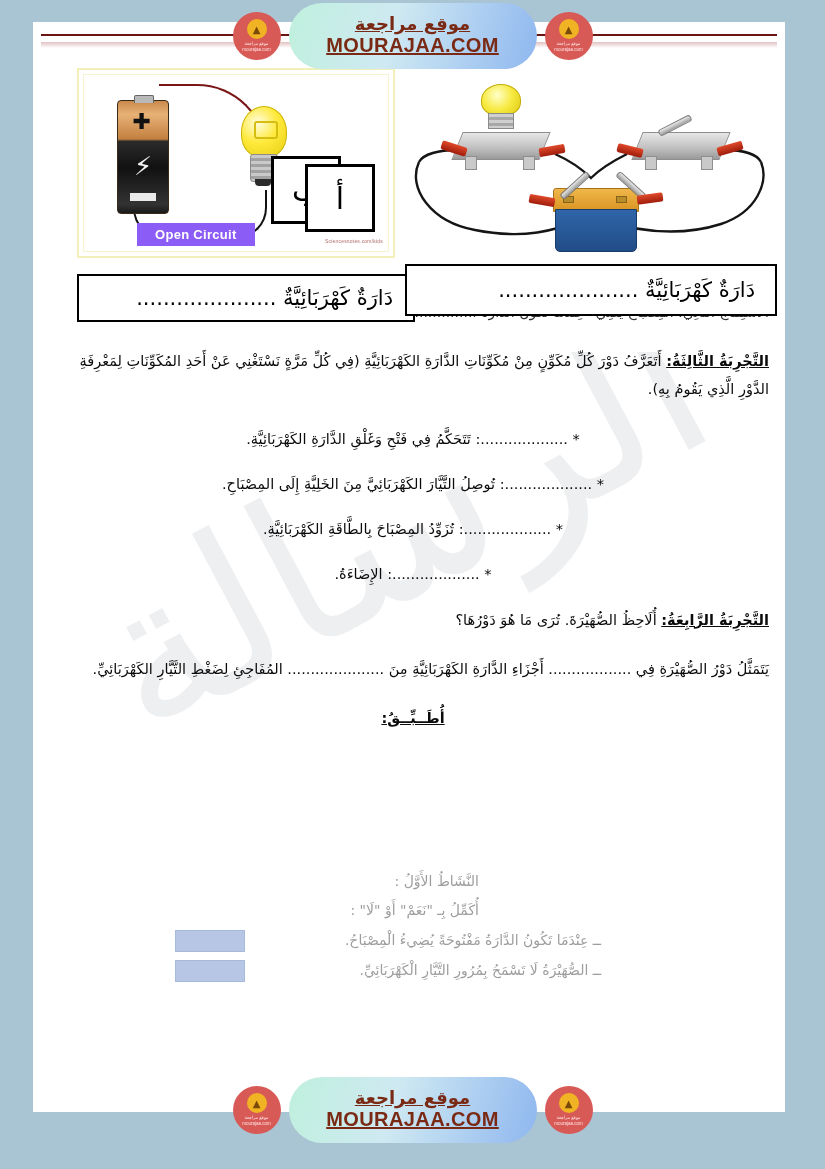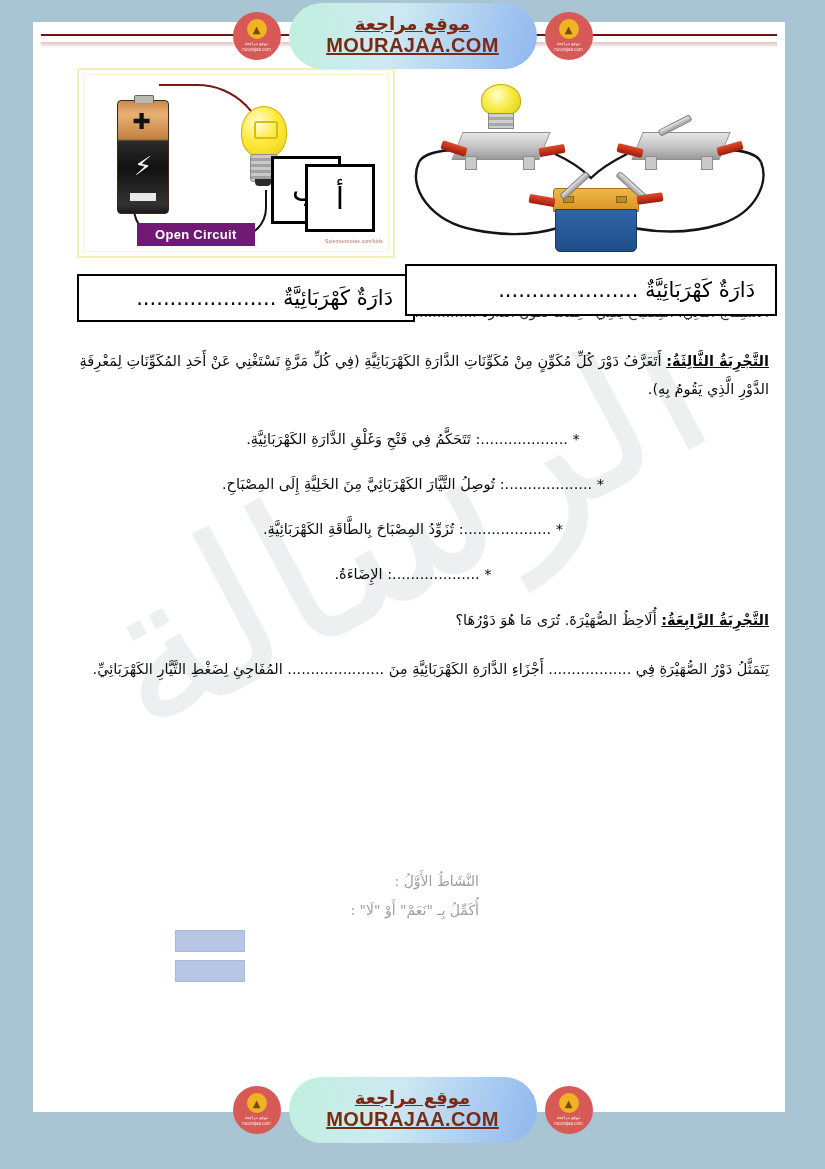--- a/index.html
+++ b/index.html
@@ -178,21 +178,21 @@
     left: 126px; top: 120px;
     width: 60px; height: 46px;
     border: 0;
     border-bottom: 2px solid #111;
     border-right: 2px solid #111;
     border-radius: 0 0 30px 0;
   }
   #open-circuit-badge {
     position: absolute;
     left: 58px; bottom: 10px;
-    background: #701a75;
+    background: #8b5cf6;
     color: #ffffff;
     font-size: 13px;
     font-weight: bold;
     padding: 4px 18px;
     letter-spacing: .3px;
     font-family: "Liberation Sans", sans-serif;
   }
   #fig-left-credit {
     position: absolute;
     right: 10px; bottom: 12px;
@@ -591,30 +591,35 @@
 
     <div class="para center" style="margin-top:16px;text-align:right;">
       <span class="heading-underline">التَّجْرِبَةُ الرَّابِعَةُ:</span><span> أُلَاحِظُ الصُّهَيْرَةَ. تُرَى مَا هُوَ دَوْرُهَا؟</span>
     </div>
 
 
     <div class="para" style="margin-top:14px;">
       <span>يَتَمَثَّلُ دَوْرُ الصُّهَيْرَةِ فِي .................. أَجْزَاءِ الدَّارَةِ الكَهْرَبَائِيَّةِ مِنَ ..................... المُفَاجِئِ لِضَغْطِ التَّيَّارِ الكَهْرَبَائِيِّ.</span>
     </div>
 
+    <div class="para center" style="margin-top:18px;">
+      <span class="heading-underline">أُطَــبِّــقُ:</span>
+    </div>
   </div>
 
   <div id="activity">
     <div class="act-head">النَّشَاطُ الأَوَّلُ :</div>
     <div class="act-head">أُكَمِّلُ بِـ "نَعَمْ" أَوْ "لَا" :</div>
 
     <div class="act-row">
+      <span class="act-text">ــ عِنْدَمَا تَكُونُ الدَّارَةُ مَفْتُوحَةً يُضِيءُ الْمِصْبَاحُ.</span>
       <span class="act-box"></span>
     </div>
     <div class="act-row">
+      <span class="act-text">ــ الصُّهَيْرَةُ لَا تَسْمَحُ بِمُرُورِ التَّيَّارِ الْكَهْرَبَائِيِّ.</span>
       <span class="act-box"></span>
     </div>
   </div>
 
 </div>
 
 <div class="brand-banner" id="footer-banner">
   <div class="brand-pill">
     <div class="brand-logo left">
       <div class="brand-logo-mark">▲</div>

